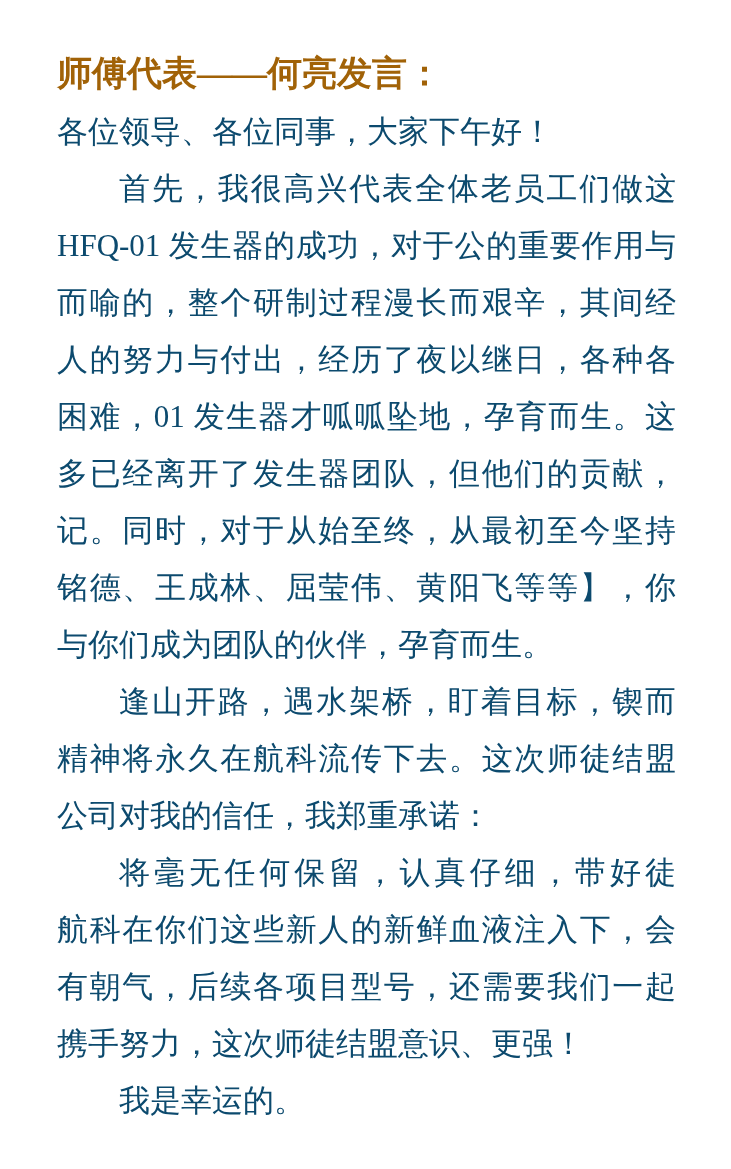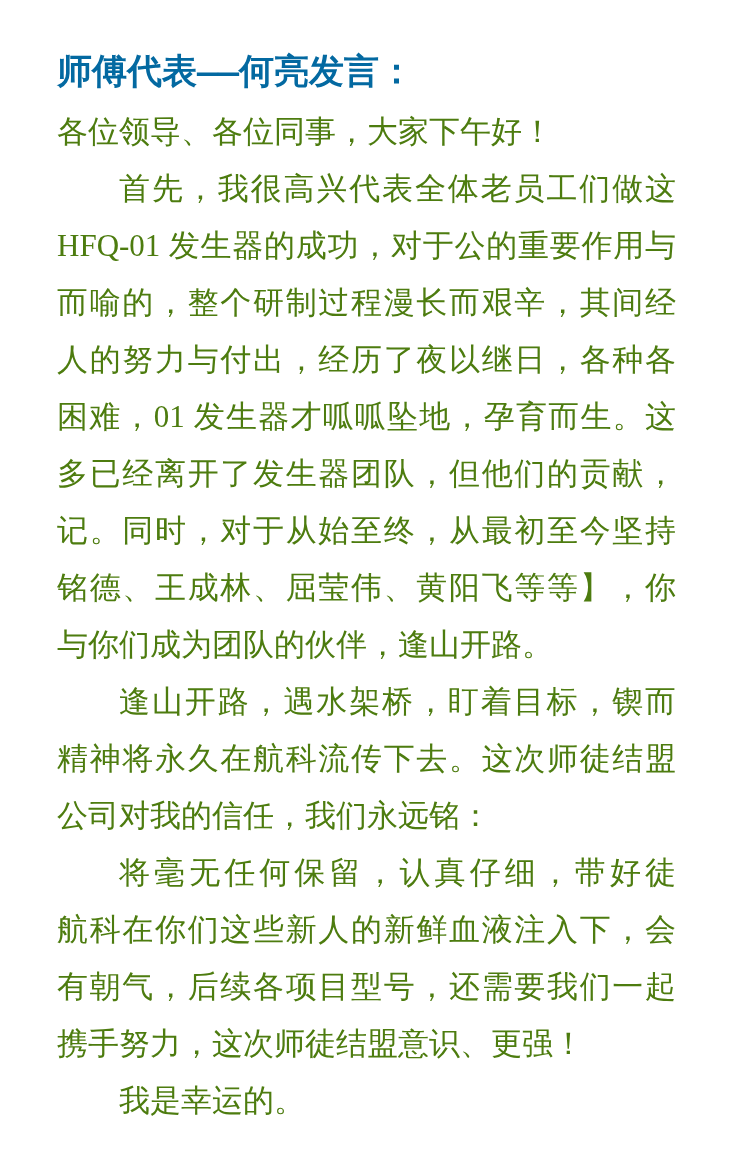--- a/index.html
+++ b/index.html
@@ -17,37 +17,37 @@
     padding: 45px 55px 0 57px;
     font-family: "Liberation Serif", "DejaVu Serif", serif;
     overflow: hidden;
   }
   .doc-title {
     margin: 0;
     font-size: 35px;
     font-weight: bold;
     line-height: 58px;
     white-space: nowrap;
-    color: #0369a1;
-    font-family: Liberation Mono, monospace;
+    color: #a16207;
+    font-family: Liberation Serif, serif;
   }
   .doc-body {
     width: 619px;
   }
   .paragraph {
     margin: 0;
     padding: 0;
   }
   .line {
     font-size: 31px;
     line-height: 57px;
     height: 57px;
     width: 619px;
     text-align: left;
-    color: #4d7c0f;
+    color: #0c4a6e;
     overflow: hidden;
   }
   .line.justify {
     text-align: justify;
     text-align-last: justify;
     text-justify: inter-character;
   }
   .line.first-indent {
     text-indent: 62px;
   }
@@ -63,26 +63,26 @@
       </div>
       <div class="paragraph">
         <div class="line justify first-indent">首先，我很高兴代表全体老员工们做这次演讲。</div>
         <div class="line justify">HFQ-01 发生器的成功，对于公的重要作用与意义是不言</div>
         <div class="line justify">而喻的，整个研制过程漫长而艰辛，其间经历了好几代</div>
         <div class="line justify">人的努力与付出，经历了夜以继日，各种各样的挫折与</div>
         <div class="line justify">困难，01 发生器才呱呱坠地，孕育而生。这些人虽然很</div>
         <div class="line justify">多已经离开了发生器团队，但他们的贡献，我们永远铭</div>
         <div class="line justify">记。同时，对于从始至终，从最初至今坚持的老员工【陈</div>
         <div class="line justify">铭德、王成林、屈莹伟、黄阳飞等等】，你们是最棒的！</div>
-        <div class="line">与你们成为团队的伙伴，逢山开路。</div>
+        <div class="line">与你们成为团队的伙伴，孕育而生。</div>
       </div>
       <div class="paragraph">
         <div class="line justify first-indent">逢山开路，遇水架桥，盯着目标，锲而不舍，这种</div>
         <div class="line justify">精神将永久在航科流传下去。这次师徒结盟意识，感谢</div>
-        <div class="line">公司对我的信任，我们永远铭：</div>
+        <div class="line">公司对我的信任，我郑重承诺：</div>
       </div>
       <div class="paragraph">
         <div class="line justify first-indent">将毫无任何保留，认真仔细，带好徒弟。我相信，</div>
         <div class="line justify">航科在你们这些新人的新鲜血液注入下，会愈加有活力、</div>
         <div class="line justify">有朝气，后续各项目型号，还需要我们一起精益求精，</div>
         <div class="line">携手努力，这次师徒结盟意识、更强！</div>
       </div>
       <div class="paragraph">
         <div class="line first-indent">我是幸运的。</div>
       </div>

